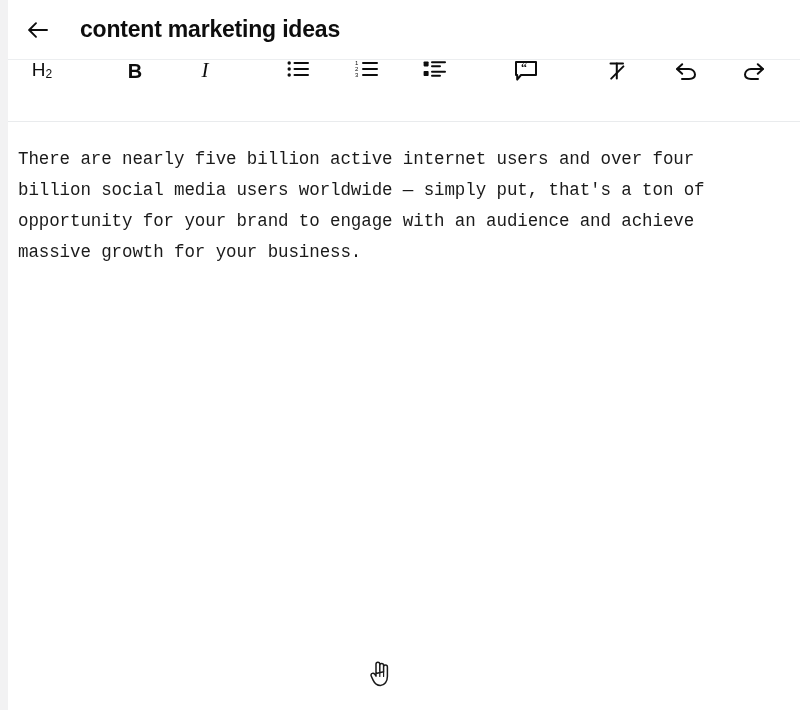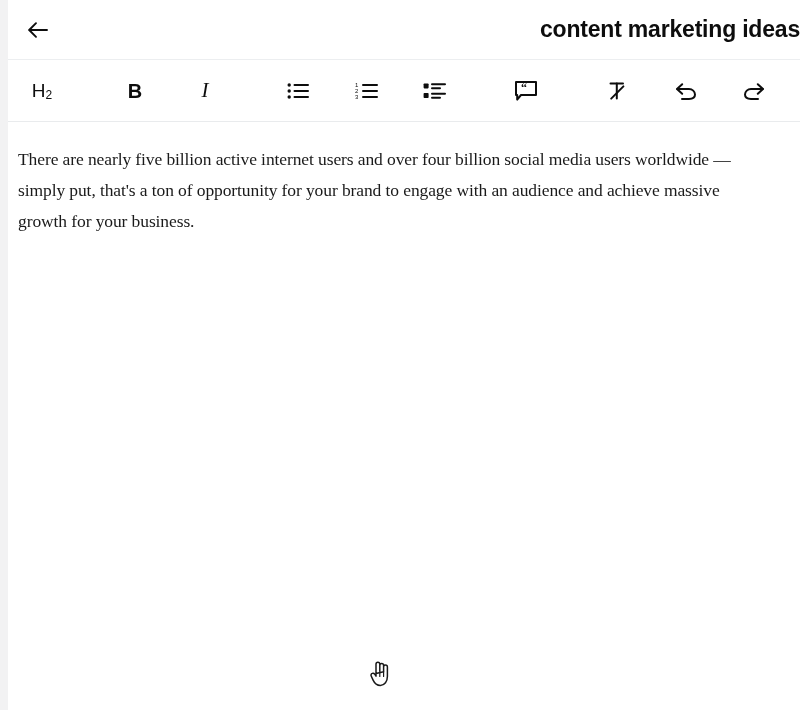--- a/index.html
+++ b/index.html
@@ -39,21 +39,20 @@
   
   #doc-header {
     height: 60px;
     min-height: 60px;
     box-sizing: border-box;
     border-bottom: 1px solid #eceef0;
     display: flex;
     align-items: center;
     padding-left: 14px;
     background: #ffffff;
-    justify-content: space-between;
   }
   #back-button {
     width: 32px;
     height: 32px;
     display: flex;
     align-items: center;
     justify-content: center;
     cursor: pointer;
     border: none;
     background: transparent;
@@ -70,21 +69,21 @@
     white-space: nowrap;
   }
 
   
   #editor-toolbar {
     height: 62px;
     min-height: 62px;
     box-sizing: border-box;
     border-bottom: 1px solid #e9ebed;
     display: flex;
-    align-items: center;
+    align-items: flex-start;
     background: #ffffff;
     gap: 12px;
   }
   .tb-group {
     display: flex;
     align-items: center;
   }
   .tb-divider {
     width: 1px;
     background: #e9ebed;
@@ -127,21 +126,21 @@
     position: relative;
     background: #ffffff;
     padding: 22px 36px 0 10px;
     box-sizing: border-box;
   }
   #doc-paragraph {
     font-size: 17.5px;
     line-height: 31px;
     color: #1a1a1a;
     max-width: 748px;
-    font-family: Liberation Serif, serif;
+    font-family: Liberation Mono, monospace;
     letter-spacing: -0.1px;
   }
 
   
   #mouse-cursor {
     position: absolute;
     left: 368px;
     top: 660px;
     width: 24px;
     height: 28px;

